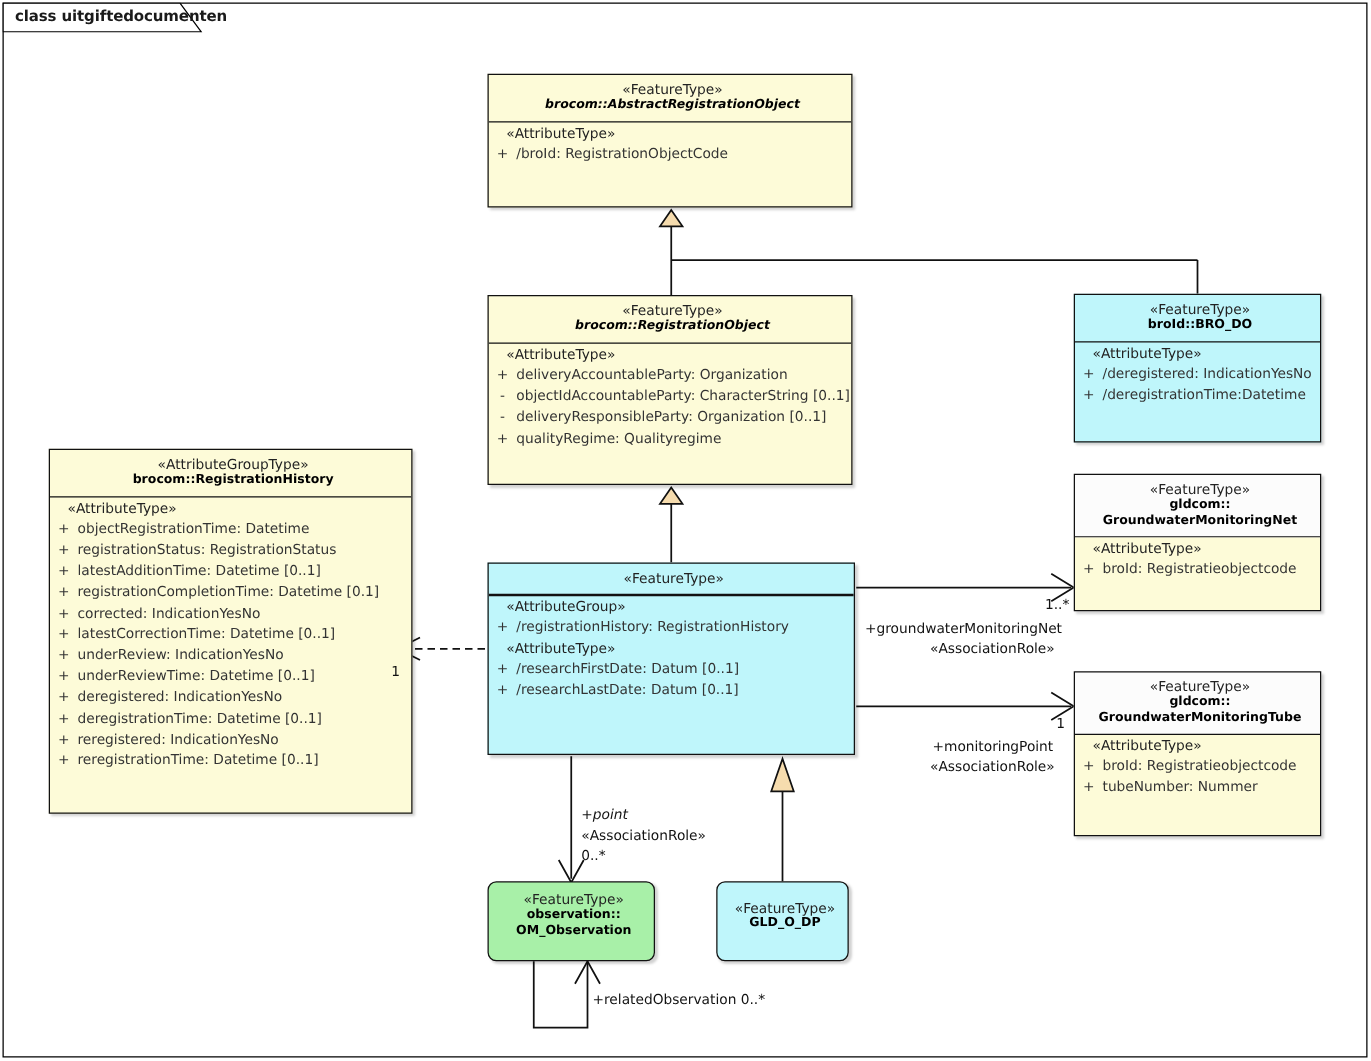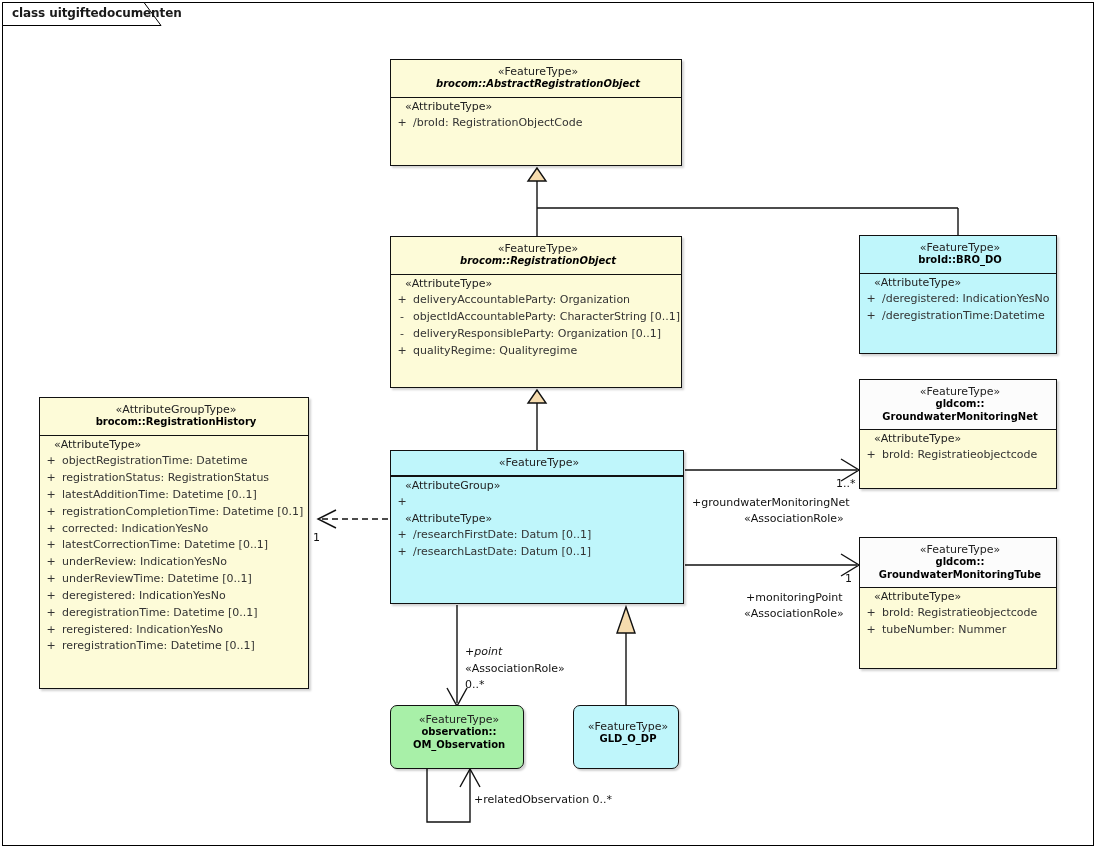--- a/index.html
+++ b/index.html
@@ -205,21 +205,21 @@
       <span class="vis">+</span>
       <span class="txt">/deregistered: IndicationYesNo</span>
     </div>
     <div class="attr">
       <span class="vis">+</span>
       <span class="txt">/deregistrationTime:Datetime</span>
     </div>
   </div>
 </div>
 
-<div class="uml-box fill-yellow" style="left:39px; top:397px; width:270px; height:292px;">
+<div class="uml-box fill-yellow" style="left:39px; top:359px; width:291px; height:292px;">
   <div class="hdr">
     <span class="stereo">«AttributeGroupType»</span>
     <span class="nm">brocom::RegistrationHistory</span>
   </div>
   <div class="sep"></div>
   <div class="body">
     <div class="grp">«AttributeType»</div>
     <div class="attr">
         <span class="vis">+</span>
         <span class="txt">objectRegistrationTime: Datetime</span>
@@ -273,20 +273,21 @@
 
 <div class="uml-box fill-cyan" style="left:390px; top:450px; width:294px; height:154px;">
   <div class="hdr">
     <span class="stereo">«FeatureType»</span>
   </div>
   <div class="sep"></div>
   <div class="body">
     <div class="grp">«AttributeGroup»</div>
     <div class="attr">
       <span class="vis">+</span>
+      <span class="txt">/registrationHistory: RegistrationHistory</span>
     </div>
     <div class="grp">«AttributeType»</div>
     <div class="attr">
       <span class="vis">+</span>
       <span class="txt">/researchFirstDate: Datum [0..1]</span>
     </div>
     <div class="attr">
       <span class="vis">+</span>
       <span class="txt">/researchLastDate: Datum [0..1]</span>
     </div>

